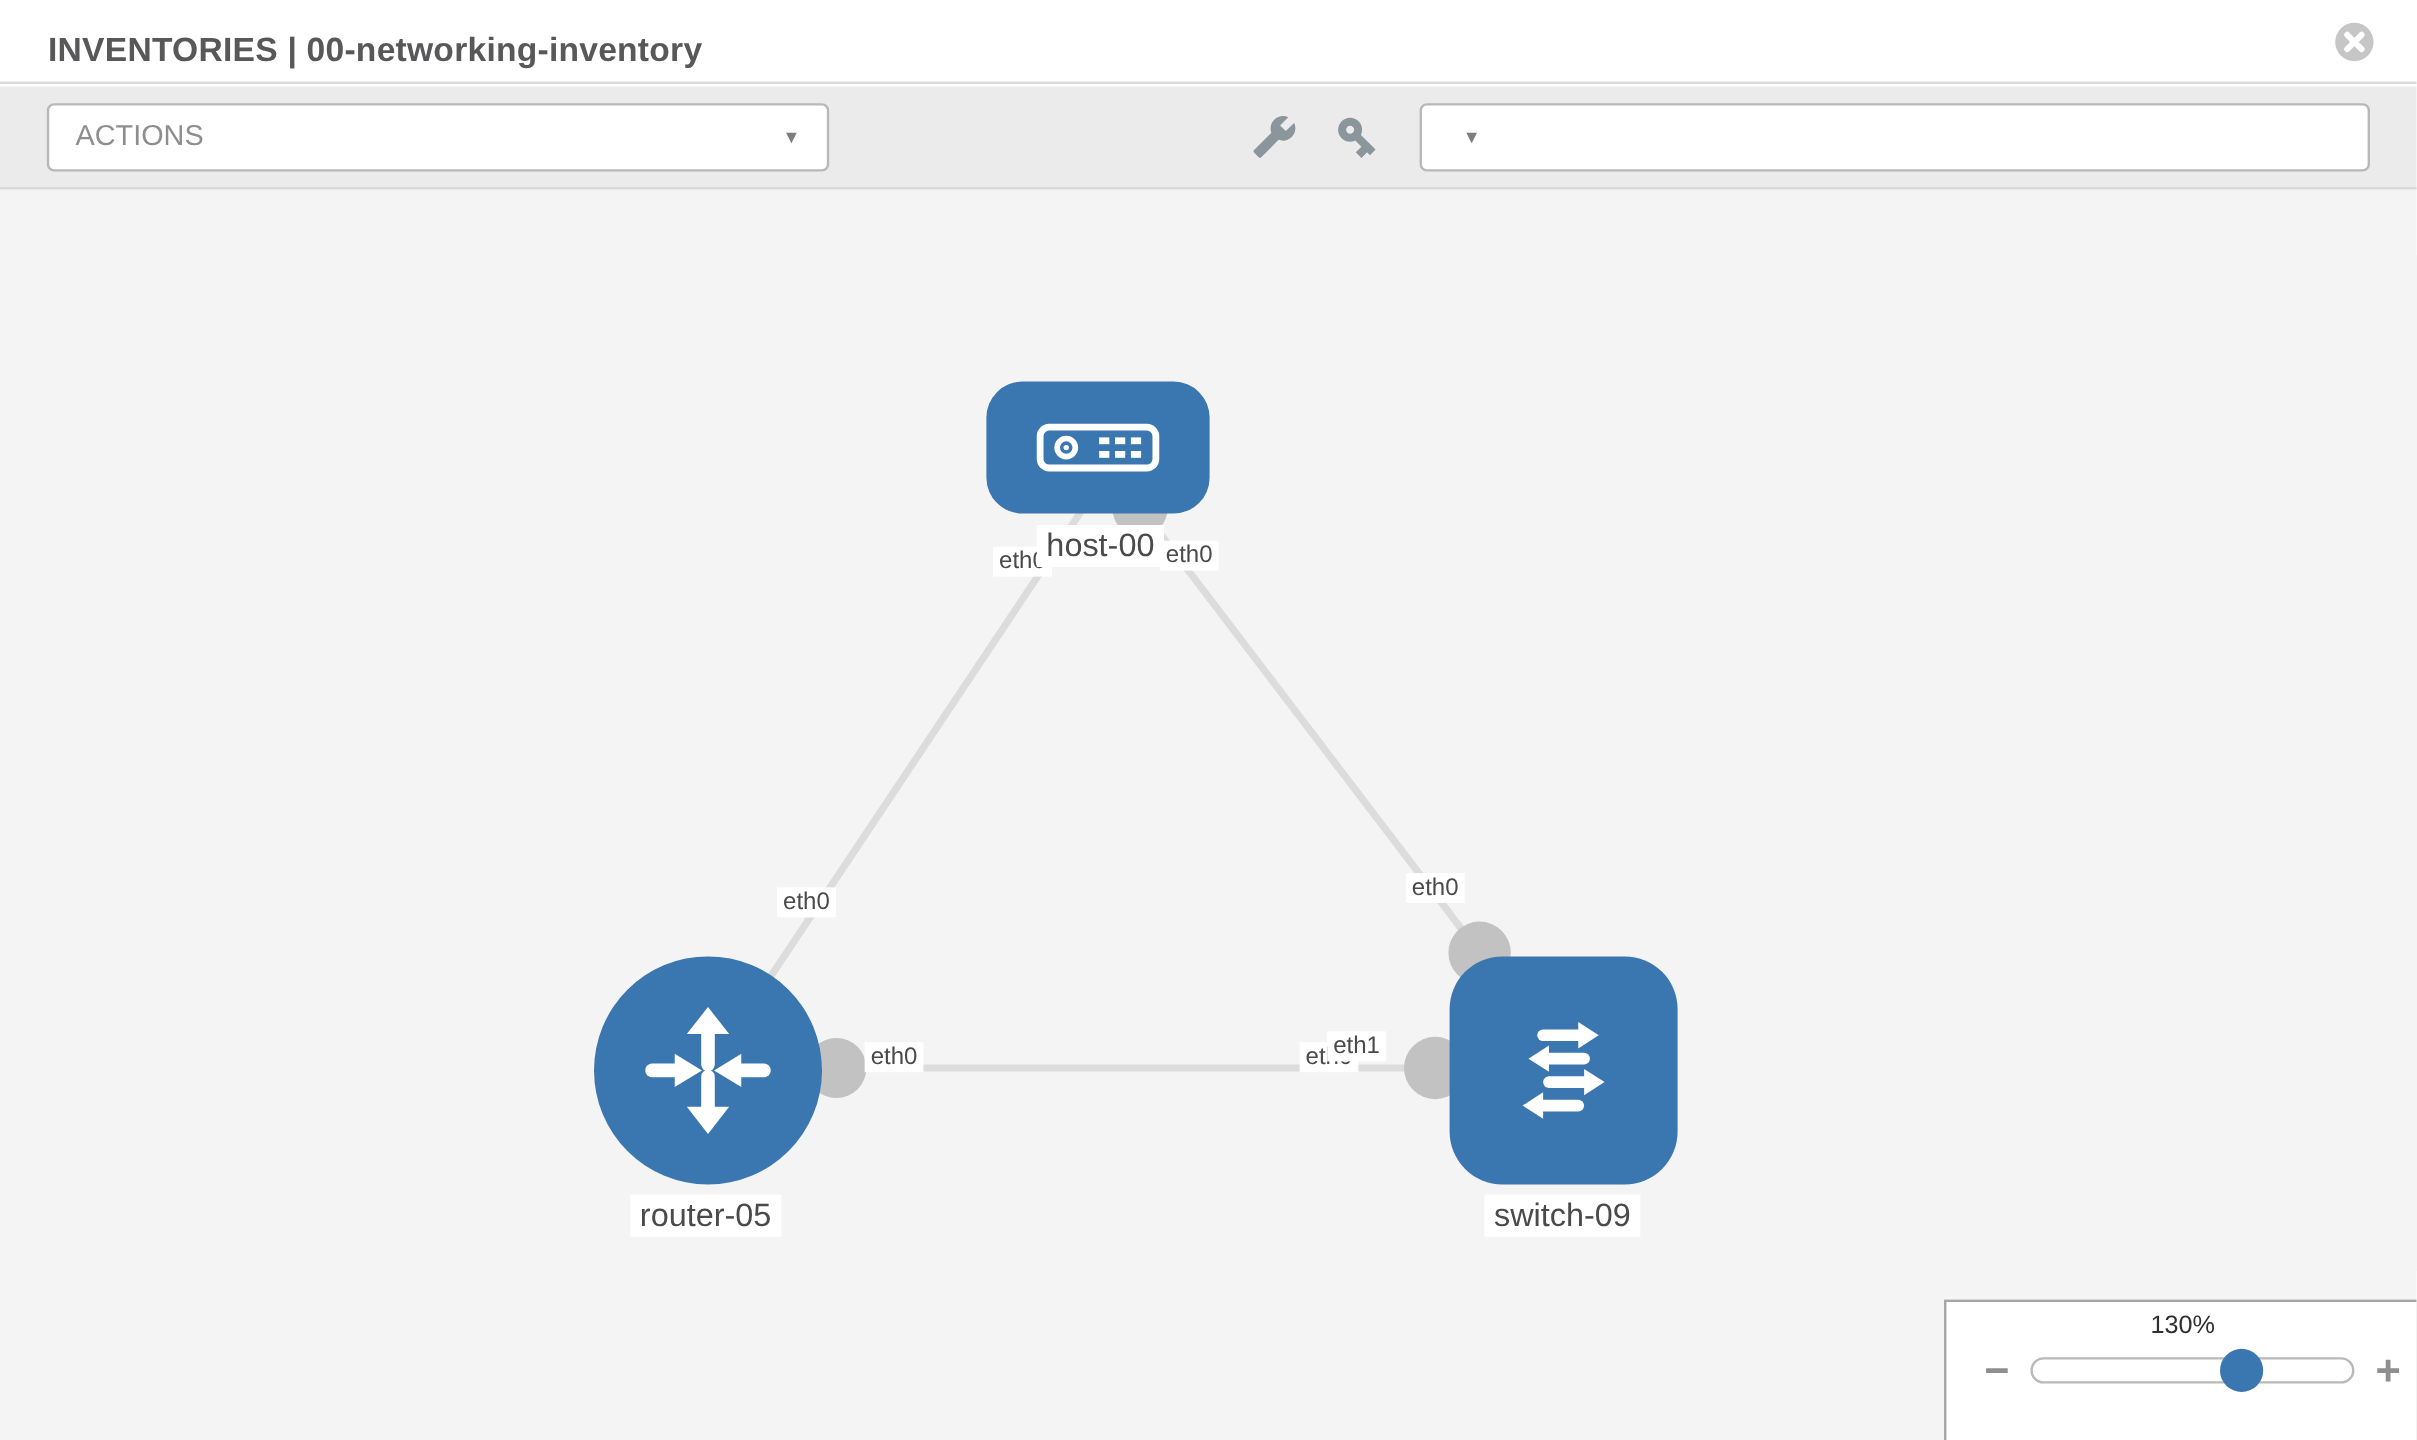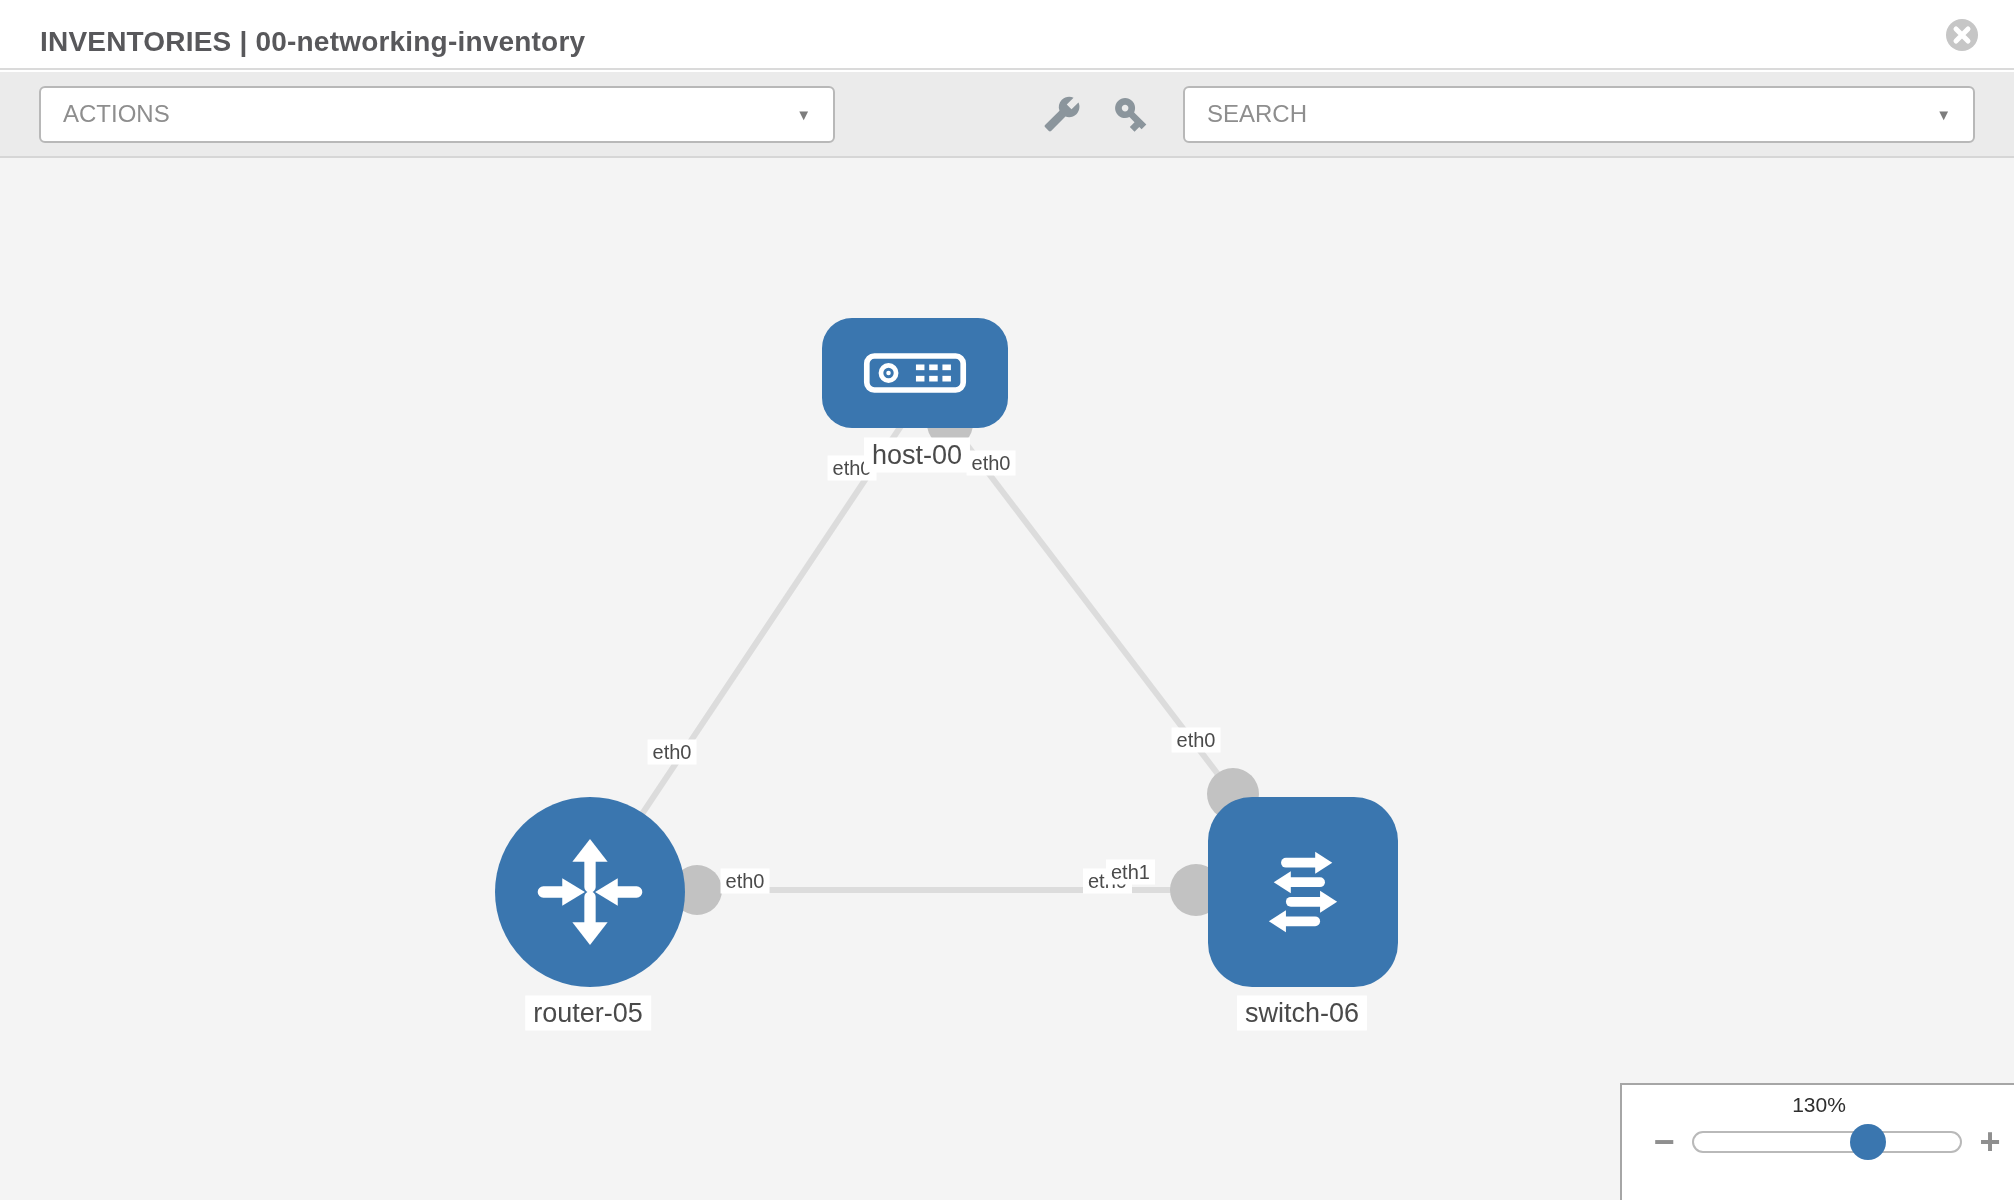--- a/index.html
+++ b/index.html
@@ -19,21 +19,21 @@
              padding:0;cursor:pointer;display:flex;align-items:center;justify-content:center;}
 
   
   .toolbar{position:absolute;left:0;top:72px;width:2014px;height:86px;background:#ebebeb;
            border-bottom:2px solid #d6d6d6;display:flex;align-items:center;padding:0 39px;}
   .dropdown{height:57px;background:#fff;border:2px solid #b8b8b8;border-radius:6px;
             display:flex;align-items:center;padding:0 22px;color:#8e8e8e;font-size:24px;
             cursor:pointer;}
   .dropdown .dd-label{flex:1;}
   .dropdown .caret{font-size:15px;color:#7d7d7d;margin-left:12px;}
-  .dd-actions{width:796px;}
+  .dd-actions{width:652px;}
   .dd-search{width:792px;}
   .tb-spacer{flex:1;}
   .tool-btn{border:none;background:transparent;padding:0;cursor:pointer;color:var(--tool-icon);
             display:flex;align-items:center;justify-content:center;}
   .tool-btn.wrench{margin-right:30px;}
   .tool-btn.key{margin-right:32px;}
 
   
   .canvas{position:absolute;left:0;top:158px;width:2014px;height:1042px;background:var(--canvas);overflow:hidden;}
   .links-layer{position:absolute;left:0;top:0;width:2014px;height:1042px;}
@@ -90,21 +90,20 @@
       </svg>
     </button>
     <button class="tool-btn key">
       <svg width="40" height="40" viewBox="0 0 24 24" fill="currentColor">
         <g transform="rotate(45 12 12)">
           <path d="M12.65 10C11.83 7.67 9.61 6 7 6c-3.31 0-6 2.69-6 6s2.69 6 6 6c2.61 0 4.83-1.67 5.65-4H17v4h4v-4h2v-4H12.65zM7 14c-1.1 0-2-.9-2-2s.9-2 2-2 2 .9 2 2-.9 2-2 2z"></path>
         </g>
       </svg>
     </button>
     <div class="dropdown dd-search">
-      <span class="dd-label">SEARCH</span>
       <span class="caret">▼</span>
     </div>
   </div>
 
   <div class="canvas">
 
     <svg class="links-layer" viewBox="0 0 2014 1042">
       <g stroke="var(--link)" stroke-width="6">
         <line x1="590" y1="734" x2="905" y2="262"></line>
         <line x1="948" y1="262" x2="1233" y2="636"></line>
@@ -170,21 +169,21 @@
 
     <span class="chip iface" style="left:672px;top:594px;">eth0</span>
     <span class="chip iface" style="left:852px;top:310px;">eth0</span>
     <span class="chip node-name" style="left:917px;top:297px;">host-00</span>
     <span class="chip iface" style="left:991px;top:305px;">eth0</span>
     <span class="chip iface" style="left:1196px;top:582px;">eth0</span>
     <span class="chip iface" style="left:745px;top:723px;">eth0</span>
     <span class="chip iface fixed-left" style="left:1083px;top:723px;">eth0</span>
     <span class="chip iface fixed-left" style="left:1106px;top:686px;margin-top:28px;">eth1</span>
     <span class="chip node-name" style="left:588px;top:855px;">router-05</span>
-    <span class="chip node-name" style="left:1302px;top:855px;">switch-06</span>
+    <span class="chip node-name" style="left:1302px;top:855px;">switch-09</span>
 
     <div class="zoom-panel">
       <div class="zoom-value">130%</div>
       <div class="zoom-row">
         <button class="zoom-btn">−</button>
         <div class="zoom-track">
           <div class="zoom-knob"></div>
         </div>
         <button class="zoom-btn">+</button>
       </div>

